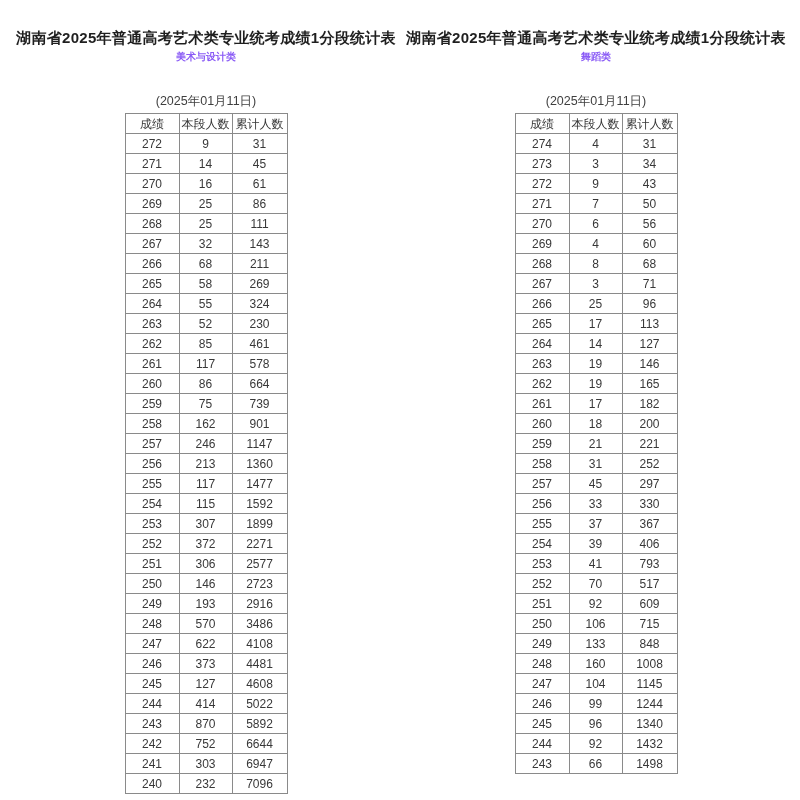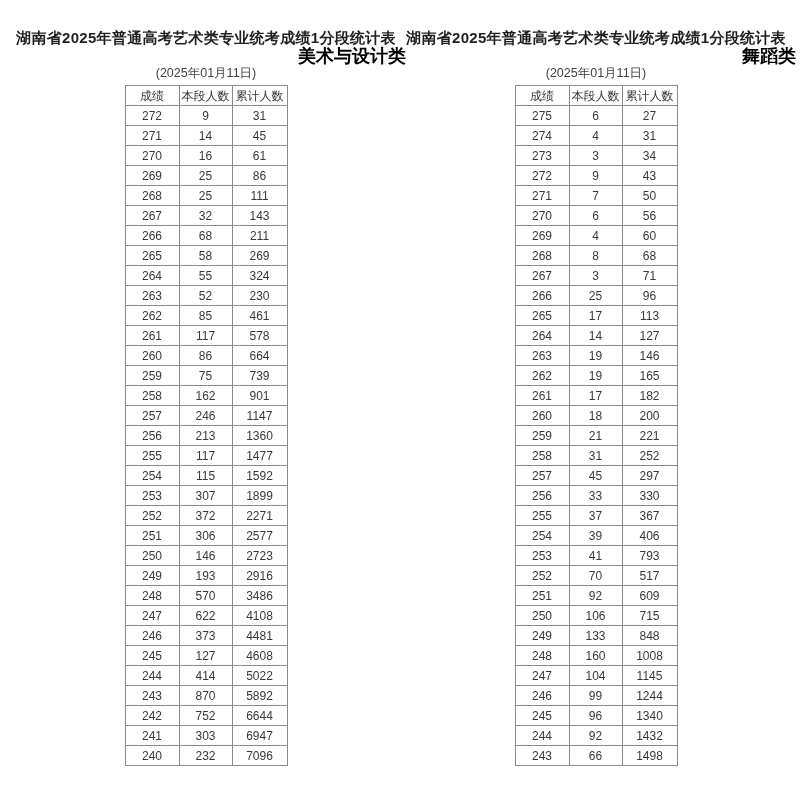--- a/index.html
+++ b/index.html
@@ -22,28 +22,28 @@
     margin-top: 28px;
     text-align: center;
     font-size: 15px;
     font-weight: bold;
     color: #1f1f1f;
     line-height: 19px;
     white-space: nowrap;
     letter-spacing: 0.3px;
   }
   .title-line2 {
-    text-align: right;
-    font-size: 18px;
+    text-align: center;
+    font-size: 10px;
     font-weight: bold;
-    color: #000000;
+    color: #8b5cf6;
     line-height: 19px;
   }
   .date-line {
-    margin-top: 0;
+    margin-top: 28px;
     text-align: center;
     font-size: 12.5px;
     color: #3f3f3f;
     line-height: 15px;
   }
   table.stats {
     margin: 4px auto 0 auto;
     border-collapse: collapse;
     table-layout: fixed;
     width: 161px;
@@ -255,25 +255,20 @@
   <table class="stats">
       <thead>
         <tr>
           <th>成绩</th>
           <th>本段人数</th>
           <th>累计人数</th>
         </tr>
       </thead>
       <tbody>
         <tr>
-          <td>275</td>
-          <td>6</td>
-          <td>27</td>
-        </tr>
-        <tr>
           <td>274</td>
           <td>4</td>
           <td>31</td>
         </tr>
         <tr>
           <td>273</td>
           <td>3</td>
           <td>34</td>
         </tr>
         <tr>

